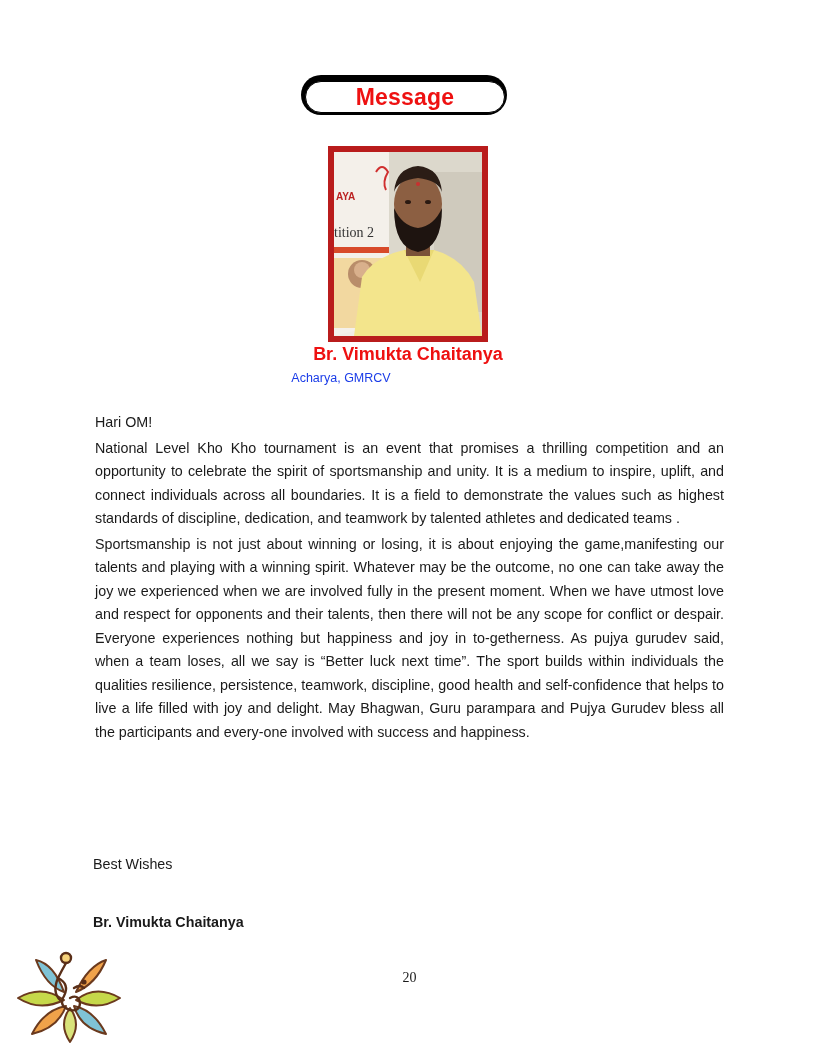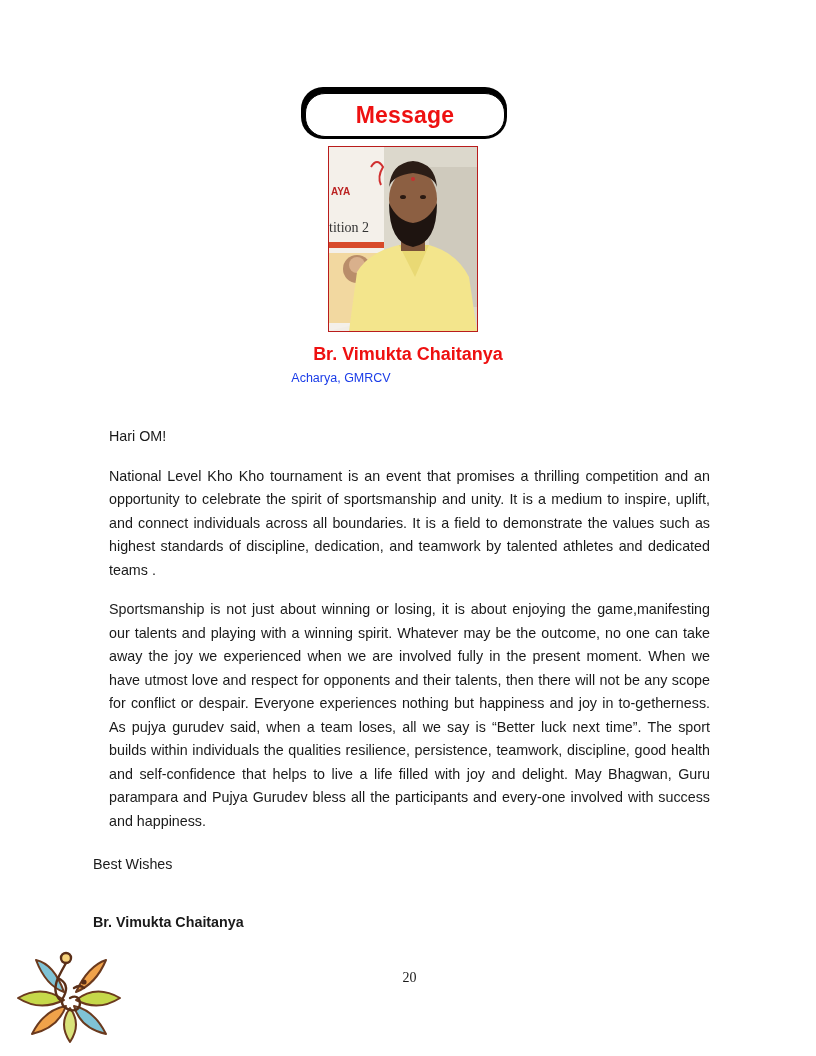--- a/index.html
+++ b/index.html
@@ -1,38 +1,38 @@
 <!DOCTYPE html>
 <html><head>
   <meta charset="utf-8">
   <style>
     html, body { margin: 0; padding: 0; background: #ffffff; }
     body { width: 816px; height: 1056px; position: relative; overflow: hidden; font-family: "Liberation Sans", sans-serif; color: #1a1a1a; }
     .title-pill {
-      position: absolute; left: 301px; top: 87px; width: 206px; height: 52px;
+      position: absolute; left: 301px; top: 75px; width: 206px; height: 40px;
       border-radius: 22px; background: #000;
     }
     .title-pill-inner {
       position: absolute; left: 4px; top: 6px; right: 2px; bottom: 2px;
       background: #fff; border-radius: 20px; border: 1px solid #000;
       display: flex; align-items: center; justify-content: center;
     }
     .title-text { color: #ee1111; font-weight: bold; font-size: 23px; letter-spacing: 0.2px; }
     .photo {
       position: absolute; left: 328px; top: 146px; width: 148px; height: 184px;
-      border: 1px solid #b91c1c; overflow: hidden; background: #fef9c3;
+      border: 6px solid #b91c1c; overflow: hidden; background: #fef9c3;
     }
     .photo svg { display: block; }
     .name-red { position: absolute; left: 0; width: 816px; top: 344px; text-align: center; color: #ee1111; font-weight: bold; font-size: 18px; }
     .name-sub { position: absolute; left: 0; width: 672px; top: 371px; text-align: center; color: #1a3ce8; font-size: 12.5px; padding-left: 10px; box-sizing: border-box; }
     .body-text {
       position: absolute; left: 93px; top: 409px; width: 633px;
       font-size: 14.3px; line-height: 23.5px; text-align: justify; color: #1a1a1a;
     }
-    .body-text p { margin: 16px; }
+    .body-text p { margin: 2px; }
     .greeting { margin-bottom: 0 !important; }
     .sign-off { position: absolute; left: 93px; top: 856px; font-size: 14.3px; }
     .signature { position: absolute; left: 93px; top: 914px; font-size: 14.3px; font-weight: bold; }
     .page-number { position: absolute; left: 0; width: 816px; top: 970px; text-align: center; font-family: "Liberation Serif", serif; font-size: 14px; padding-left: 3px; box-sizing: border-box; }
     .logo { position: absolute; left: 14px; top: 948px; width: 110px; height: 96px; }
   </style>
 </head>
 <body>
 
 <div class="title-pill">

